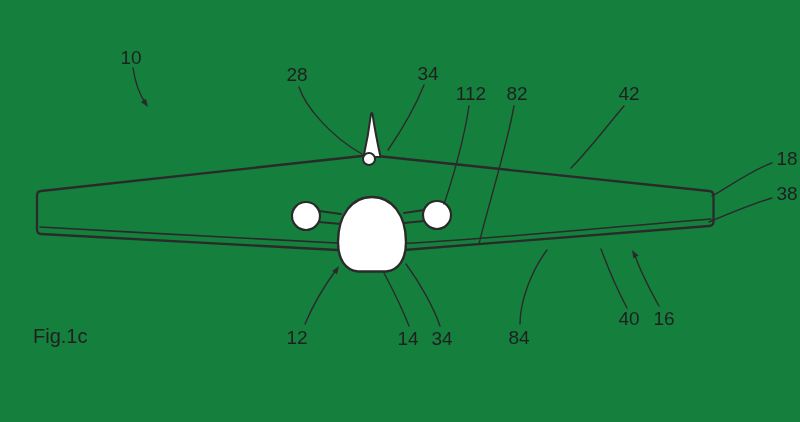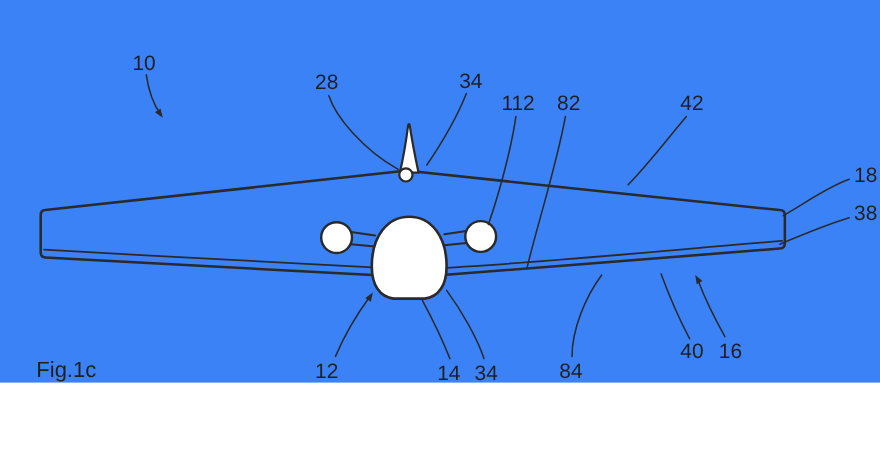--- a/index.html
+++ b/index.html
@@ -3,22 +3,22 @@
 <meta charset="utf-8">
 <style>
   html, body {
     margin: 0;
     padding: 0;
     background: #ffffff;
   }
   .figure-wrap {
     position: relative;
     width: 800px;
-    height: 348px;
-    background: #3b82f6;
+    height: 422px;
+    background: #15803d;
     overflow: hidden;
     font-family: "Liberation Sans", sans-serif;
   }
   svg {
     display: block;
   }
   .ref-label {
     font-family: "Liberation Sans", sans-serif;
     font-size: 19px;
     fill: #1f1f1f;

